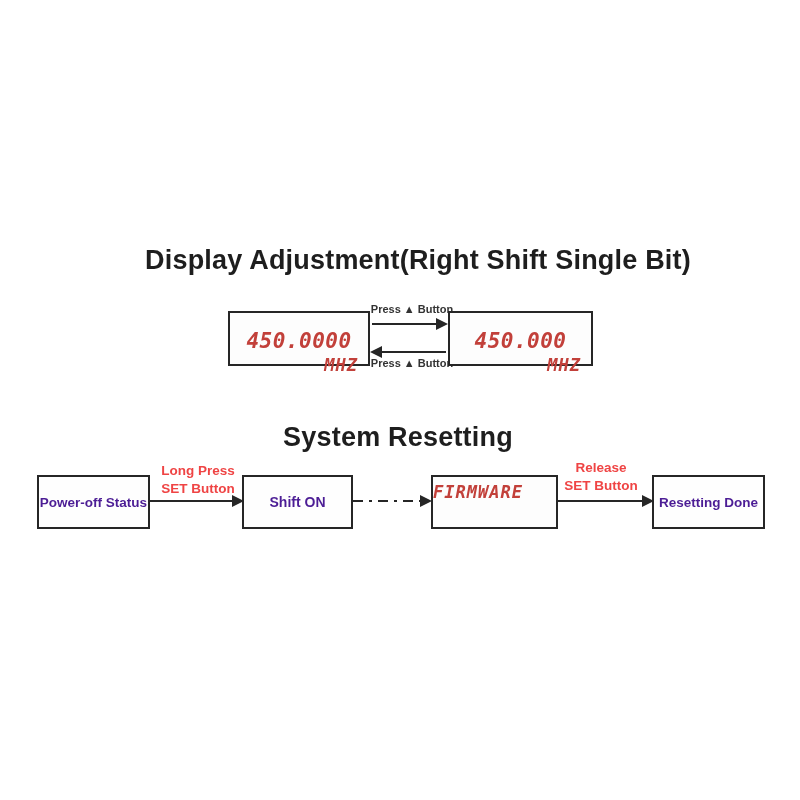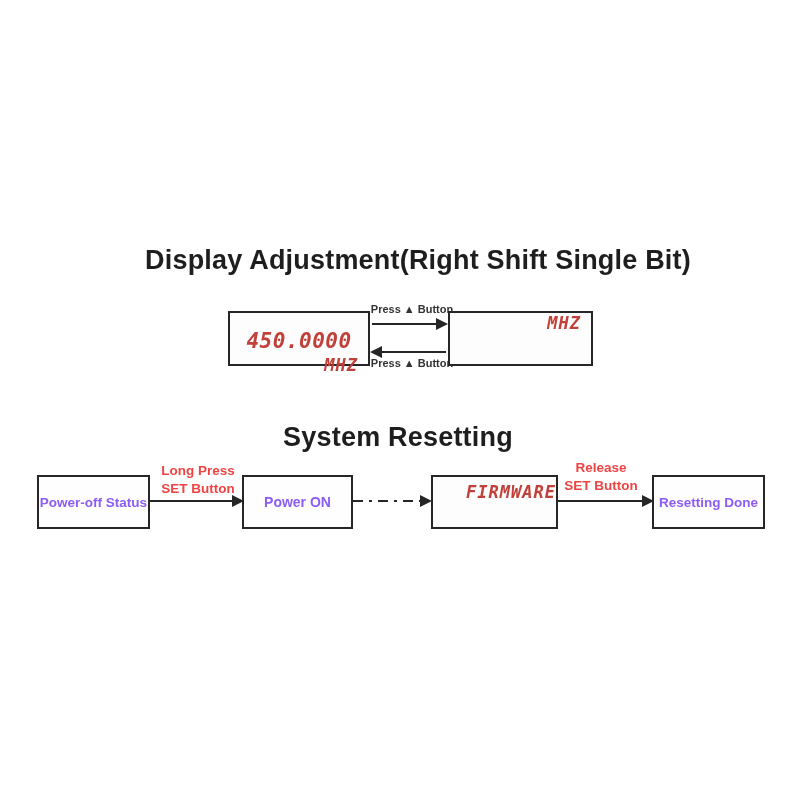--- a/index.html
+++ b/index.html
@@ -33,21 +33,21 @@
     height: 54px;
     border: 2px solid var(--line, #262626);
     background: #fefefe;
     display: flex;
     align-items: center;
     justify-content: center;
   }
   .flow-box .box-label {
     font-size: 13.5px;
     font-weight: 700;
-    color: #8b5cf6;
+    color: #4c1d95;
     white-space: nowrap;
   }
   .display-box {
     position: absolute;
     box-sizing: border-box;
     height: 55px;
     border: 2px solid var(--line, #262626);
     background: #fdfdfd;
   }
   .digital {
@@ -67,21 +67,21 @@
   .disp-unit {
     display: block;
     text-align: right;
     font-size: 17px;
     line-height: 20px;
     padding-right: 10px;
     letter-spacing: 1px;
   }
   .fw-line1 {
     display: block;
-    text-align: right;
+    text-align: left;
     font-size: 17px;
     line-height: 22px;
     padding-top: 4px;
     letter-spacing: 1px;
   }
   .fw-line2 {
     display: block;
     text-align: center;
     font-size: 17px;
     line-height: 22px;
@@ -163,39 +163,40 @@
       <span class="digital disp-value">450.0000</span>
       <span class="digital disp-unit">MHZ</span>
     </div>
 
     <div class="press-label" style="left:337px; top:303px;">Press ▲ Button</div>
     <div class="harrow head-right" style="left:372px; top:323px; width:74px;"></div>
     <div class="harrow head-left" style="left:372px; top:351px; width:74px;"></div>
     <div class="press-label" style="left:337px; top:357px;">Press ▲ Button</div>
 
     <div class="display-box" style="left:448px; top:311px; width:145px;">
+      <span class="digital disp-value">450.000</span>
       <span class="digital disp-unit">MHZ</span>
     </div>
   </div>
 
   <div class="section">
     <div class="section-title" style="left:0px; top:422px; width:796px;">System Resetting</div>
 
     <div class="flow-box" style="left:37px; top:475px; width:113px;">
       <span class="box-label">Power-off Status</span>
     </div>
 
     <div class="arrow-caption" style="left:128px; top:462px;">
       <span>Long Press</span>
       <span>SET Button</span>
     </div>
     <div class="harrow head-right" style="left:150px; top:500px; width:92px;"></div>
 
     <div class="flow-box" style="left:242px; top:475px; width:111px;">
-      <span class="box-label" style="font-size:14px;">Power ON</span>
+      <span class="box-label" style="font-size:14px;">Shift ON</span>
     </div>
 
     <div class="dashdot" style="left:353px; top:500px; width:77px;"></div>
 
     <div class="display-box" style="left:431px; top:475px; width:127px; height:54px; border-width:2.5px;">
       <span class="digital fw-line1">FIRMWARE</span>
     </div>
 
     <div class="arrow-caption" style="left:531px; top:459px;">
       <span>Release</span>

